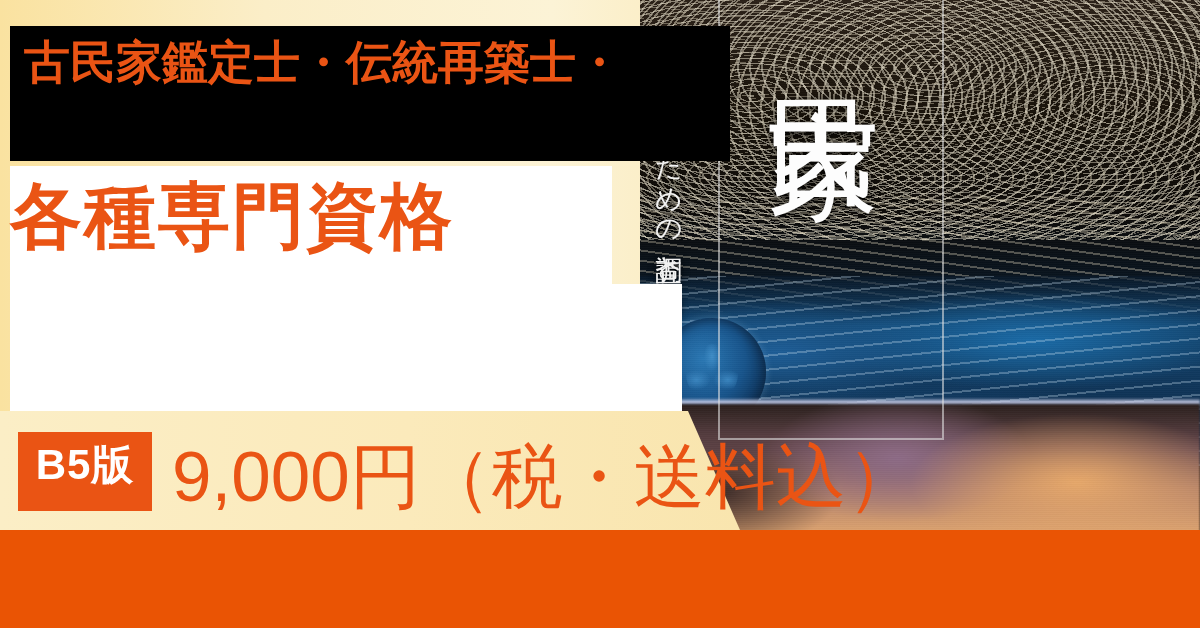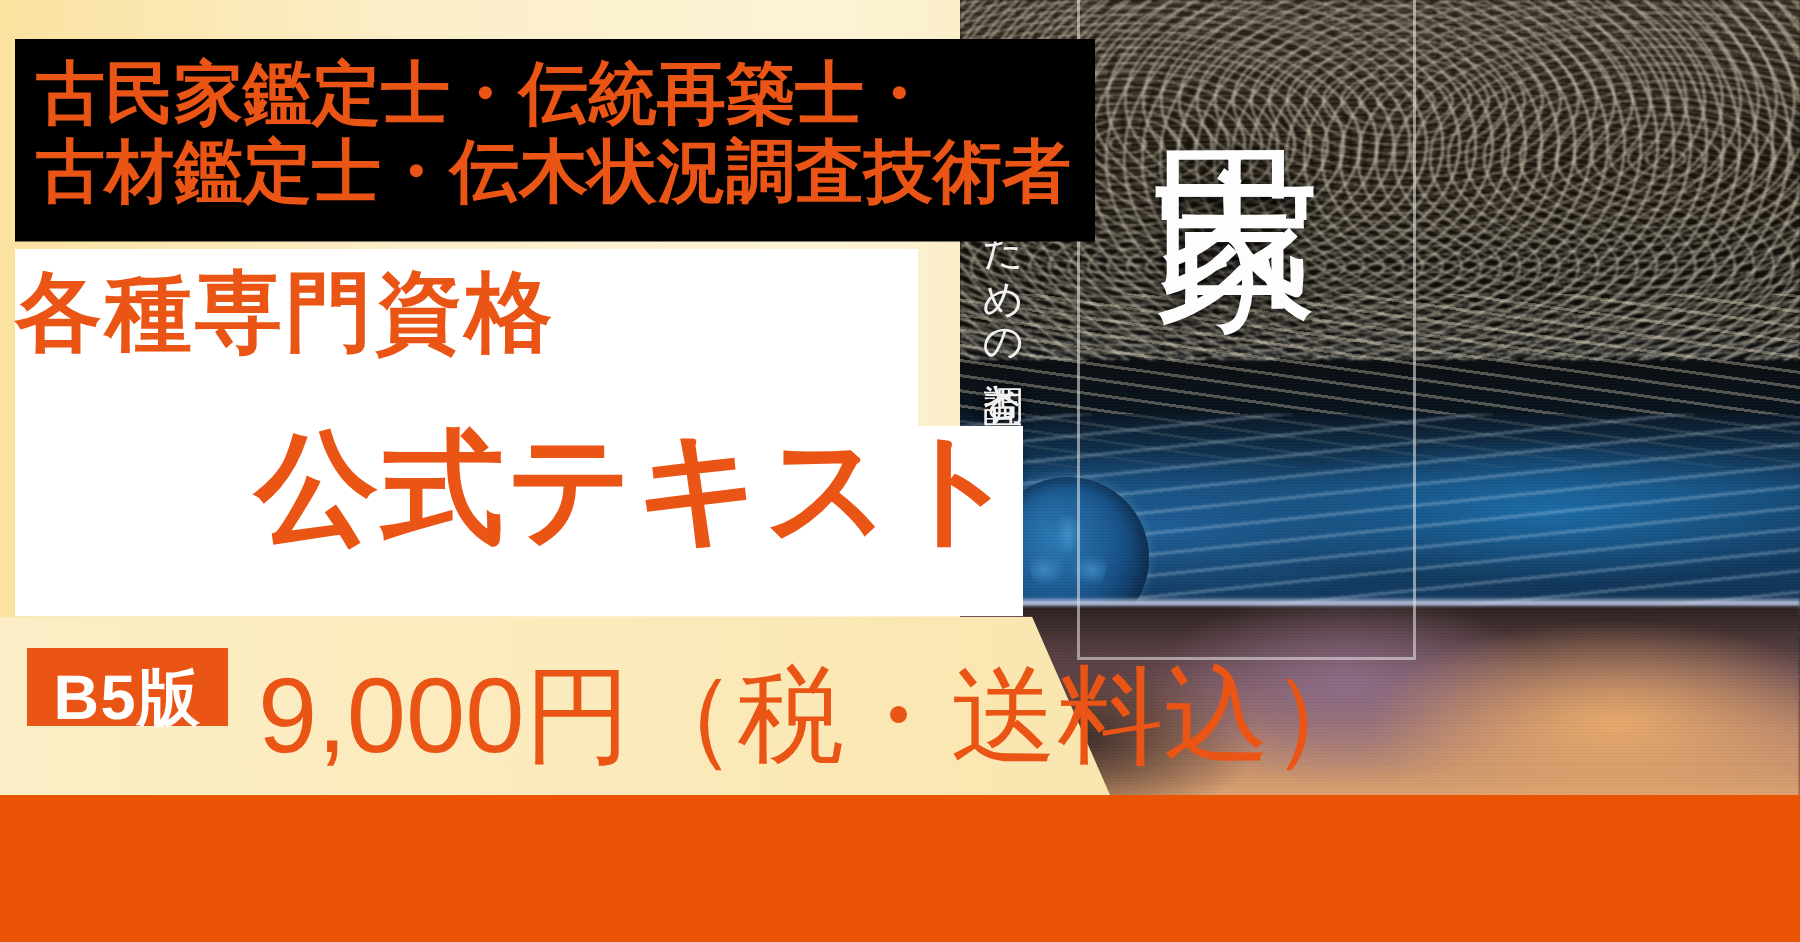--- a/index.html
+++ b/index.html
@@ -170,37 +170,37 @@
   }
   .panel-top .t2{top:60px;}
 
   .panel-main{
     position:absolute;left:10px;top:166px;width:672px;height:245px;
     background:#ffffff;
     clip-path:polygon(0 0, 602px 0, 602px 118px, 672px 118px, 672px 245px, 0 245px);
   }
   .headline1{
     position:absolute;left:10px;top:180px;
-    color:#ea5414;font-size:58px;font-weight:700;line-height:1;letter-spacing:2px;
+    color:#ea5414;font-size:72px;font-weight:700;line-height:1;letter-spacing:2px;
     white-space:nowrap;
   }
   .headline2{
     position:absolute;left:170px;top:285px;
     color:#ea5414;font-size:82px;font-weight:700;line-height:1;letter-spacing:2px;
     white-space:nowrap;
   }
 
   
   .price-band{
     position:absolute;left:0;top:411px;width:740px;height:119px;
     background:linear-gradient(90deg,#fbeec6 0%,#fbeabb 55%,#f9e5ae 100%);
     clip-path:polygon(0 0, 688px 0, 740px 119px, 0 119px);
   }
   .badge{
-    position:absolute;left:18px;top:432px;width:134px;height:52px;
+    position:absolute;left:18px;top:432px;width:134px;height:79px;
     background:#ea5414;
   }
   .badge span{
     position:absolute;left:0;top:0;width:134px;height:66px;
     display:flex;align-items:center;justify-content:center;
     color:#ffffff;font-size:42px;font-weight:700;letter-spacing:1px;
   }
   .price-text{
     position:absolute;left:172px;top:430px;
     color:#ea5414;font-size:71px;font-weight:400;letter-spacing:0px;white-space:nowrap;
@@ -233,26 +233,24 @@
     <div class="ph-layer ph-warm-bottom"></div>
     <div class="ph-layer ph-grain"></div>
 
     <div class="book-frame"></div>
     <div class="book-title">古民家</div>
     <div class="book-sub">伝統構法、古民家活用のための調査と再生の</div>
   </div>
 
   <div class="panel-top">
     <div class="t">古民家鑑定士・伝統再築士・</div>
-    <div class="t t2">古材鑑定士・伝木状況調査技術者</div>
   </div>
 
   <div class="panel-main"></div>
   <div class="headline1">各種専門資格</div>
-  <div class="headline2">公式テキスト</div>
 
   <div class="price-band"></div>
   <div class="badge">
     <span>B5版</span>
   </div>
   <div class="price-text">9,000円（税・送料込）</div>
 
   <div class="cta">
     
     

